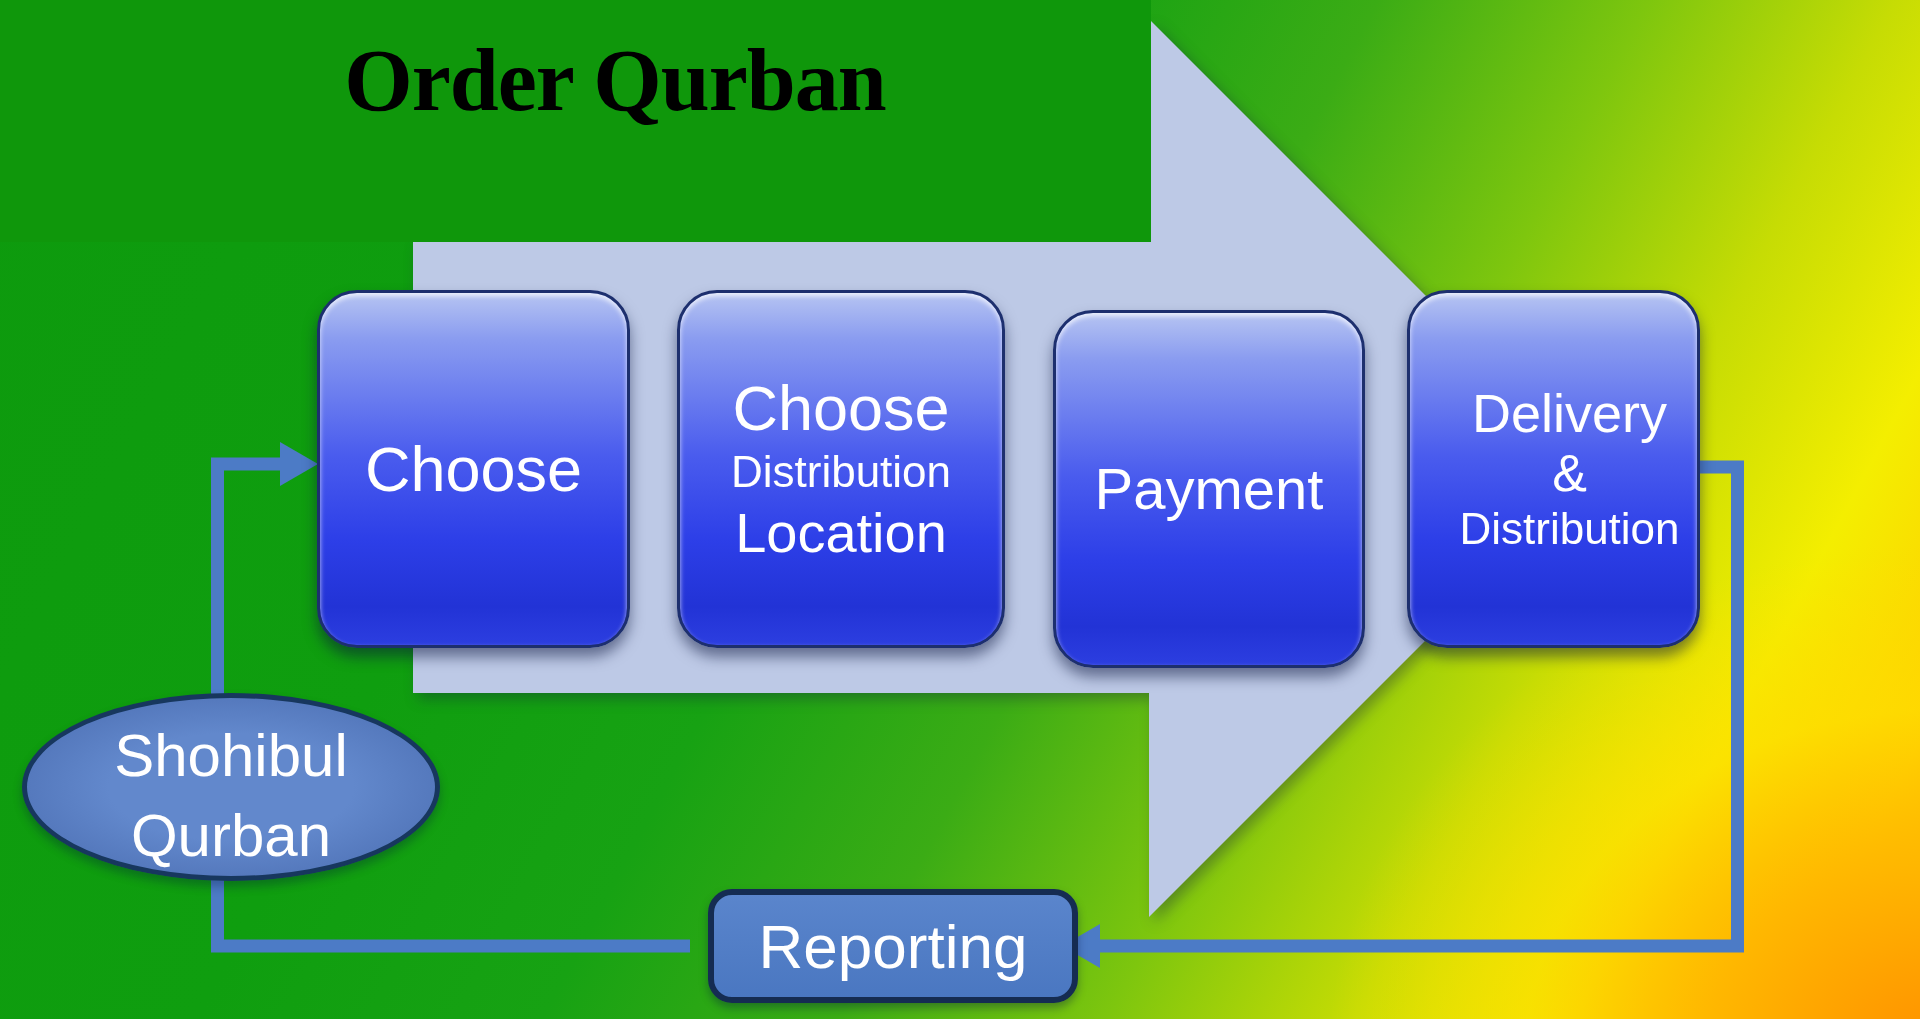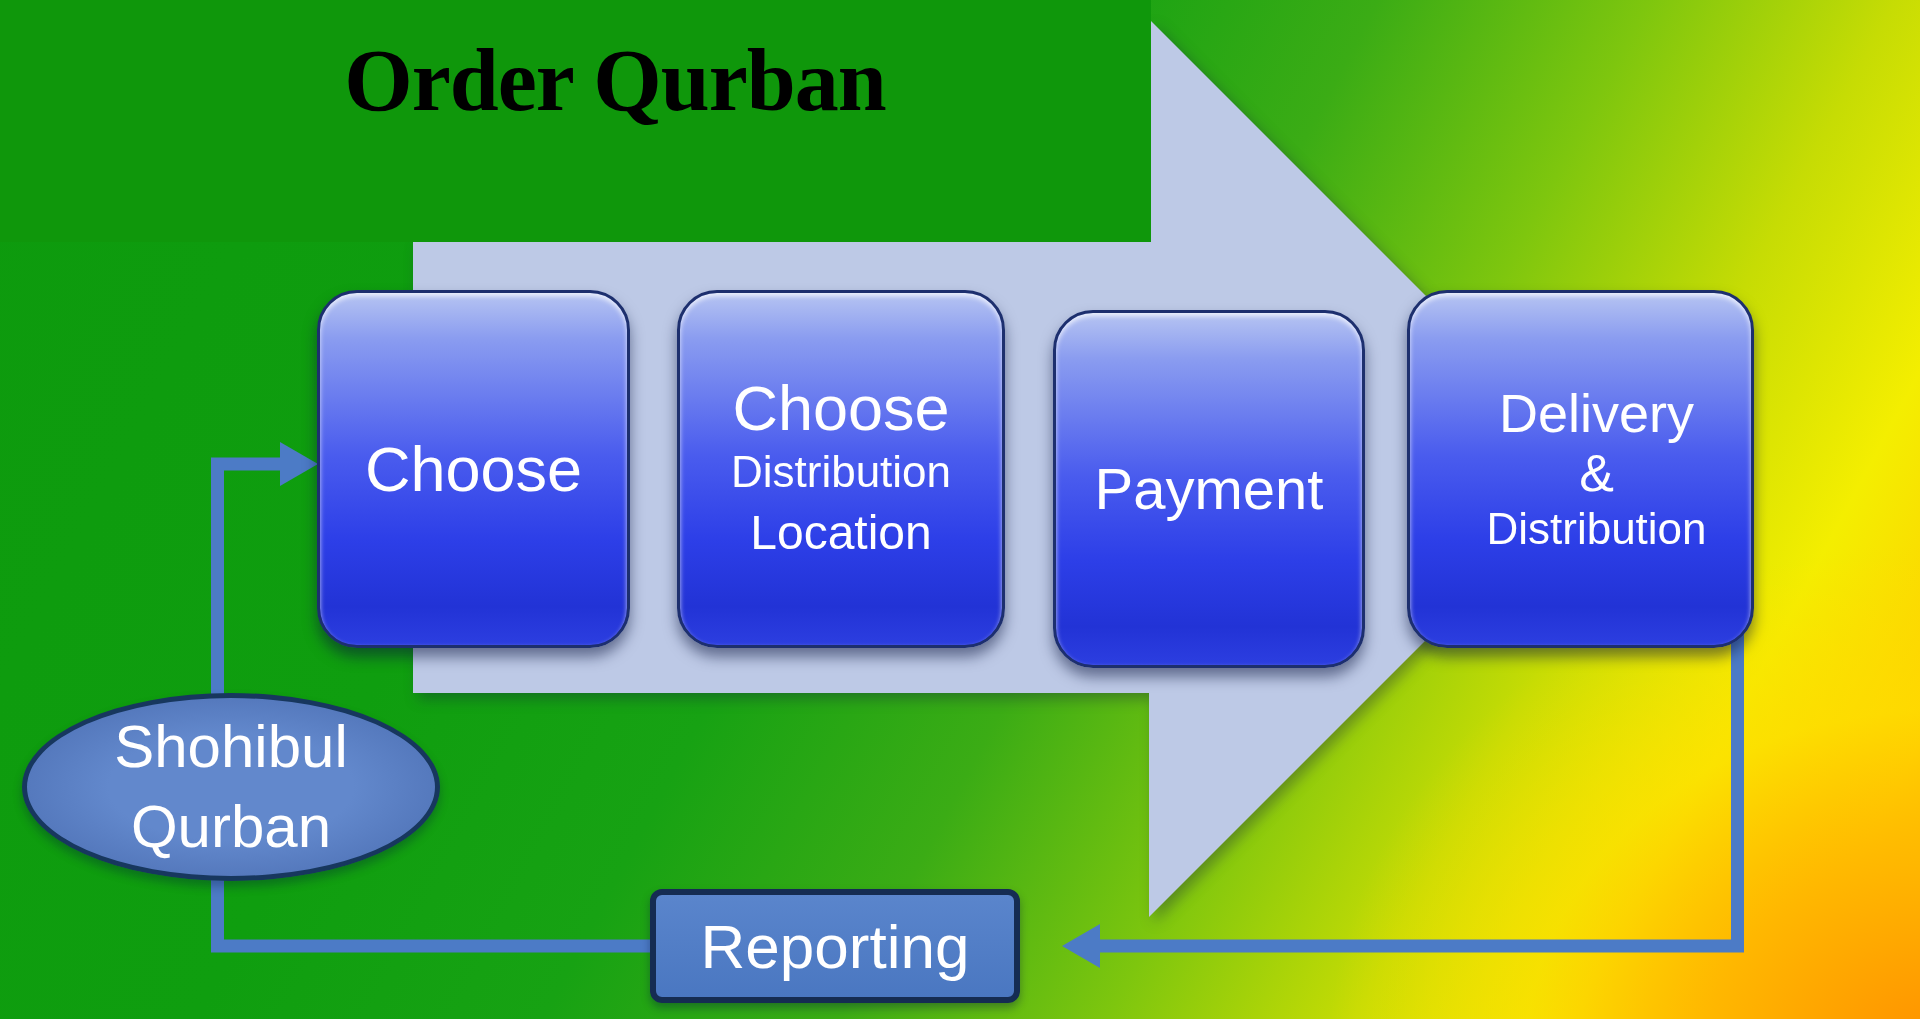--- a/index.html
+++ b/index.html
@@ -27,38 +27,38 @@
   .shape{position:absolute;z-index:5;display:flex;flex-direction:column;align-items:center;justify-content:center;color:#fff;text-align:center;}
   .step{
     top:290px;height:358px;border-radius:40px;
     background:linear-gradient(180deg,#b6c4f2 0%,#8a9cf0 13%,#4a5cee 46%,#2d3fe8 70%,#2233d6 89%,#2c3ee0 100%);
     border:3px solid #1d2f6e;
     box-shadow:0 9px 14px rgba(10,20,60,.5), inset 0 3px 5px rgba(255,255,255,.75);
     box-sizing:border-box;
   }
   .step .l1{font-size:63px;line-height:72px;}
   .step .l2s{font-size:44px;line-height:56px;}
-  .step .l3m{font-size:48px;line-height:66px;}
+  .step .l3m{font-size:56px;line-height:66px;}
   .step .d1{font-size:54px;line-height:62px;}
   .step .d2{font-size:52px;line-height:58px;}
   .step .d3{font-size:44px;line-height:54px;}
   .p1{font-size:58px;line-height:66px;}
   #step1{left:317px;width:313px;}
   #step2{left:677px;width:328px;}
   #step3{left:1053px;width:312px;margin-top:20px;}
-  #step4{left:1407px;width:347px;padding-left:32px;}
+  #step4{left:1407px;width:293px;padding-left:32px;}
   .actor-ellipse{
     left:22px;top:693px;width:418px;height:188px;border-radius:50%;
     background:radial-gradient(closest-side,#6288cc 60%,#5579bd 100%);
     border:5px solid #17375e;box-sizing:border-box;
     box-shadow:0 6px 10px rgba(0,20,60,.3);
-    font-size:60px;line-height:80px;
+    font-size:60px;line-height:80px;justify-content:flex-end;
   }
   .reporting-box{
-    left:650px;top:889px;width:370px;height:114px;border-radius:12px;
+    left:708px;top:889px;width:370px;height:114px;border-radius:24px;
     background:linear-gradient(180deg,#5a85cc 0%,#4a77c1 100%);
     border:6px solid #152c52;box-sizing:border-box;
     box-shadow:0 5px 9px rgba(0,20,60,.35);
     font-size:62px;
   }
   .ln{display:block;}
 </style>
 </head>
 <body>
 

